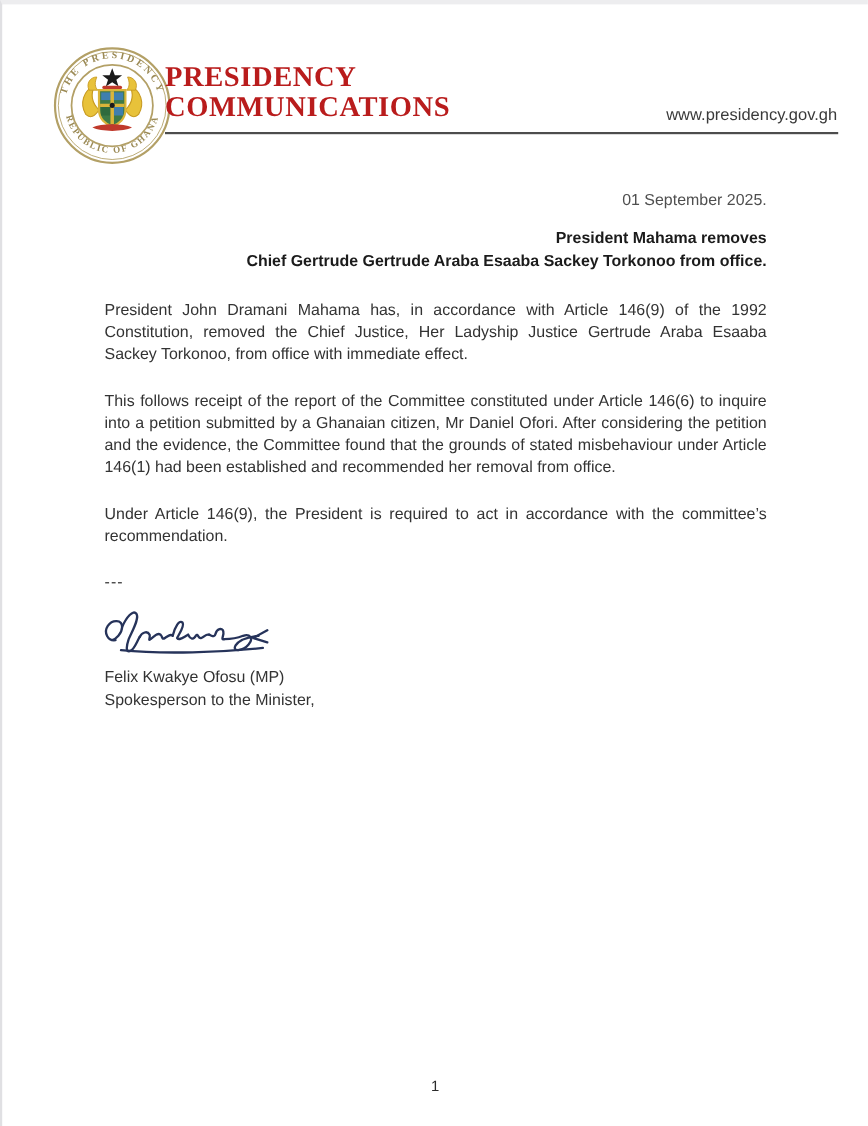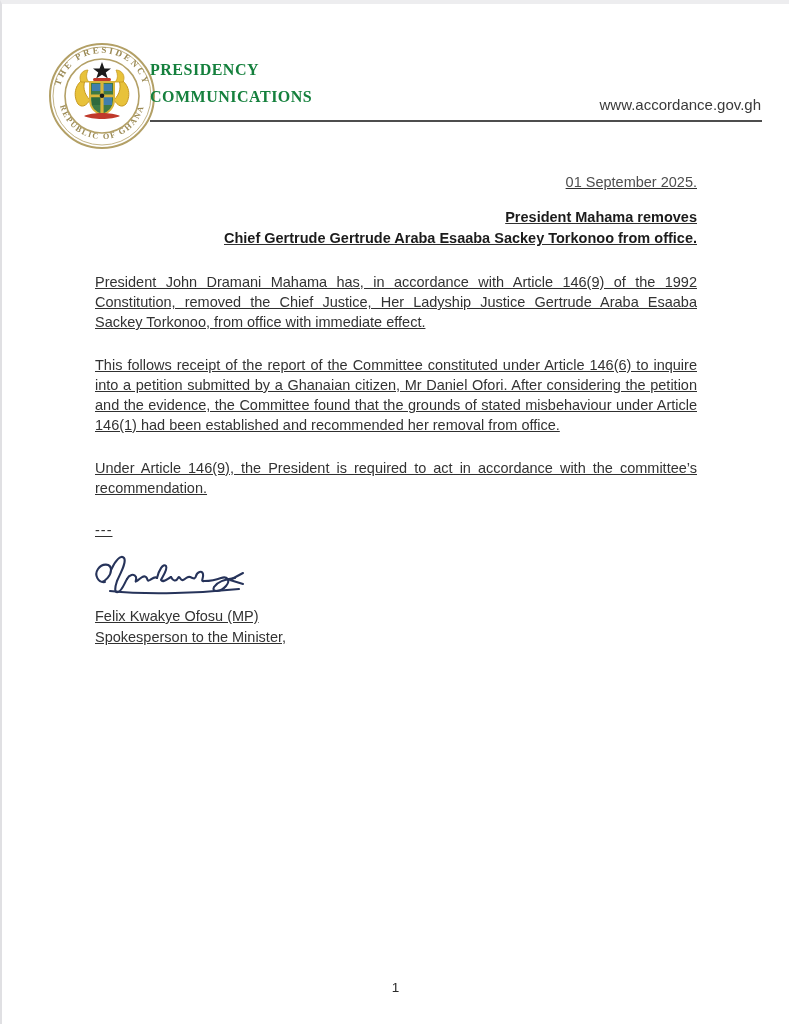--- a/index.html
+++ b/index.html
@@ -15,34 +15,34 @@
     color: #303030;
     overflow: hidden;
   }
 
   
   .header { position: absolute; left: 0; top: 0; width: 100%; height: 150px; }
   .seal { position: absolute; left: 46px; top: 38px; width: 108px; height: 108px; }
   .org-block {
     position: absolute; left: 148px; top: 52px;
     font-family: "Liberation Serif", "DejaVu Serif", serif;
-    font-weight: bold; color: #15803d;
-    font-size: 16px; line-height: 27px; letter-spacing: 0.5px;
+    font-weight: bold; color: #b91c1c;
+    font-size: 26px; line-height: 27px; letter-spacing: 0.5px;
   }
   .site-url {
     position: absolute; right: 28px; top: 92px;
     font-size: 15px; color: #3a3a3a;
   }
   .header-rule {
     position: absolute; left: 148px; right: 27px; top: 116px;
     height: 0; border-top: 2px solid #4d4d4d;
   }
 
   
-  .content { position: absolute; left: 93px; right: 92px; top: 150px; text-decoration: underline; }
+  .content { position: absolute; left: 93px; right: 92px; top: 150px; }
   .date-line { text-align: right; font-size: 14.5px; color: #4f4f4f; margin: 20px 0 0 0; }
   .doc-title {
     text-align: right; font-weight: bold; color: #1b1b1b;
     font-size: 14.5px; line-height: 21px; margin-top: 17px;
   }
   .para {
     text-align: justify; font-size: 14.5px; line-height: 20px;
     color: #333333; margin-top: 23px;
   }
   .divider-dashes { font-size: 14.5px; color: #333333; margin-top: 24px; letter-spacing: 1px; }
@@ -95,21 +95,21 @@
 
         <path d="M36,74 C44,70 64,70 72,74 C64,78 44,78 36,74 Z" fill="#c0392b"></path>
       </g>
     </svg>
 
     <div class="org-block">
       <div>PRESIDENCY</div>
       <div>COMMUNICATIONS</div>
     </div>
 
-    <div class="site-url">www.accordance.gov.gh</div>
+    <div class="site-url">www.presidency.gov.gh</div>
 
     <div class="header-rule"></div>
   </div>
 
   <div class="content">
 
     <div class="date-line">01 September 2025.</div>
 
     <div class="doc-title">
       <div>President Mahama removes</div>

